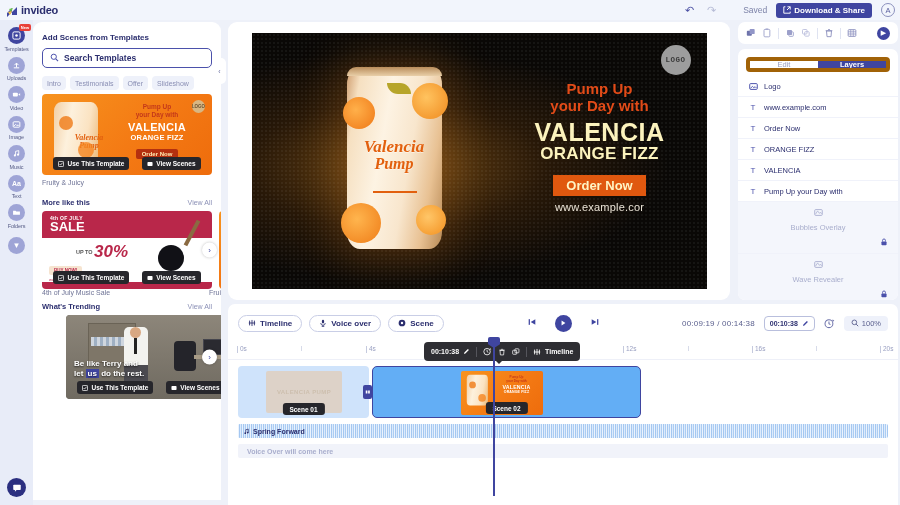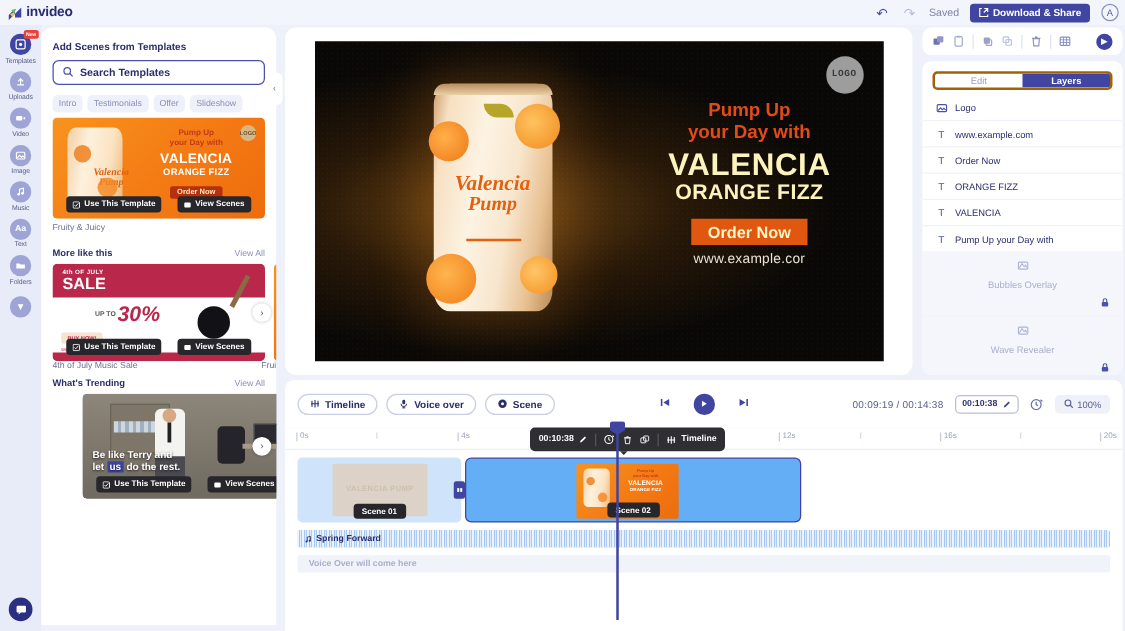--- a/index.html
+++ b/index.html
@@ -16,21 +16,21 @@
     position: absolute; left: 0; top: 0; width: 900px; height: 20px;
     background: #f2f5fc;
     display: flex; align-items: center;
   }
   .brand { display: flex; align-items: center; gap: 3px; margin-left: 6px; }
   .brand-mark { width: 12px; height: 12px; position: relative; }
   .brand-name { font-size: 11px; font-weight: bold; color: #2b2e6e; letter-spacing: -.2px; }
   .topbar-right { margin-left: auto; display: flex; align-items: center; gap: 9px; padding-right: 5px; }
   .tb-icon { width: 13px; height: 13px; color: #4a4fa3; display: flex; align-items: center; justify-content: center; font-size: 11px; }
   .tb-icon.dim { color: #b6bbd6; }
-  .saved-txt { font-size: 8.5px; color: #7d83a8; }
+  .saved-txt { font-size: 8.5px; color: #7d83a8; margin-left: 16px; }
   .dl-btn {
     background: #3f45a0; color: #fff; font-size: 8px; font-weight: bold;
     height: 15px; border-radius: 3px; display: flex; align-items: center;
     gap: 3px; padding: 0 7px; border: none; cursor: pointer;
   }
   .avatar-btn {
     width: 14px; height: 14px; border-radius: 50%; border: 1px solid #8b90bd;
     color: #5a5f9e; font-size: 7.5px; display: flex; align-items: center; justify-content: center;
     background: transparent; cursor: pointer;
   }
@@ -248,21 +248,21 @@
   #rightpanel { position:absolute; left:738px; top:22px; width:160px; height:278px; }
   .rp-toolbar {
     background:#fff; border-radius:7px; height:22px;
     display:flex; align-items:center; gap:6px; padding:0 8px; margin-bottom:5px;
   }
   .rp-ic { color:#6e73ab; font-size:10px; display:flex; align-items:center; cursor:pointer; }
   .rp-sep { width:1px; height:11px; background:#dfe3f1; }
   .rp-play { margin-left:auto; width:13px; height:13px; border-radius:50%; background:#3f45a0; color:#fff;
              display:flex; align-items:center; justify-content:center; font-size:7px; cursor:pointer;}
   .rp-body { background:#fff; border-radius:7px; height:251px; overflow:hidden; }
-  .rp-tabs { display:flex; margin:8px 8px 4px; border:2px solid #a16207; border-radius:4px; overflow:hidden; height:15px; }
+  .rp-tabs { display:flex; margin:8px 8px 4px; border:4px solid #a16207; border-radius:4px; overflow:hidden; height:15px; }
   .rp-tab { flex:1; font-size:7.5px; display:flex; align-items:center; justify-content:center; color:#9a9fc0; cursor:pointer; }
   .rp-tab.active { background:#3f45a0; color:#fff; font-weight:bold; }
   .layer {
     display:flex; align-items:center; gap:6px; padding:5.5px 10px;
     border-bottom:1px solid #f0f2fa; font-size:7.5px; color:#2b2e6e; cursor:pointer;
   }
   .layer .lic { width:10px; color:#4b51ab; font-size:8px; display:flex; justify-content:center; }
   .layer.locked { background:#f4f6fc; color:#a9aecd;flex-direction:column; }
   .layer.locked .lic { color:#aeb3d2; }
   .layer .lock { margin-left:auto; color:#4b51ab; font-size:8px; }

